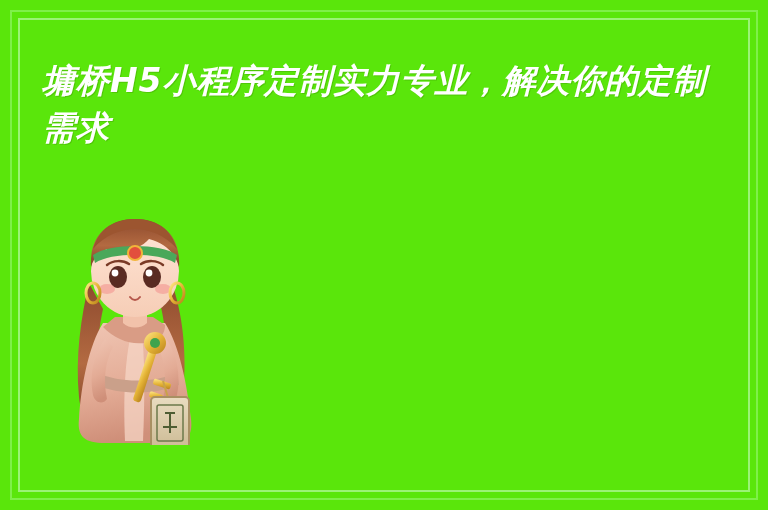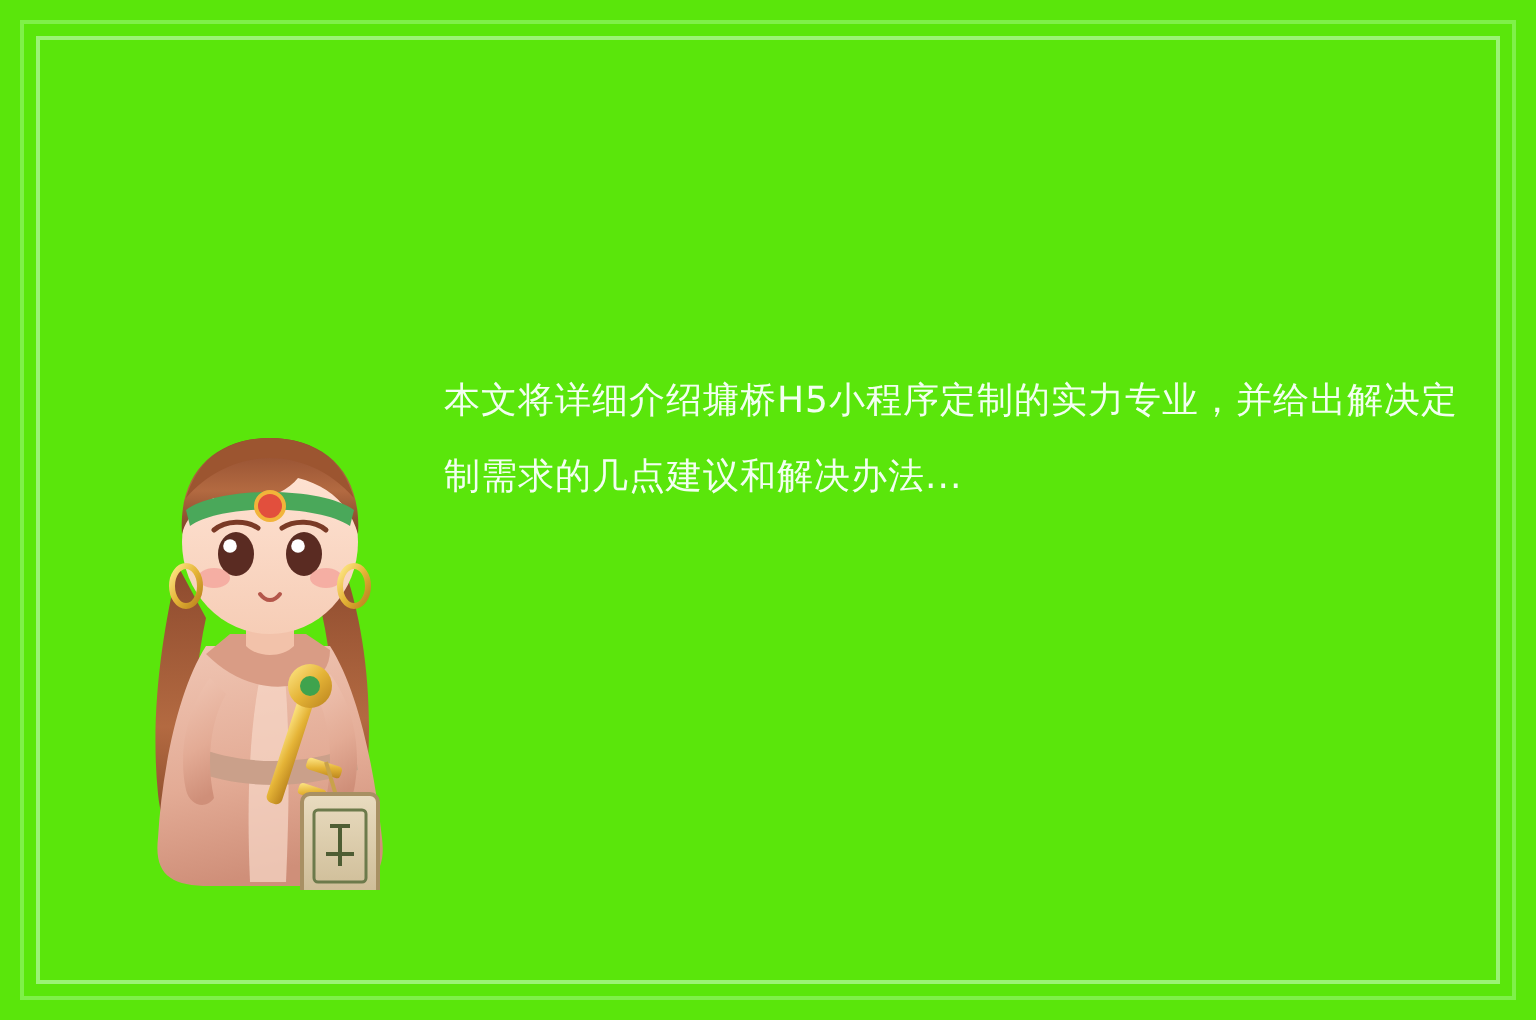--- a/index.html
+++ b/index.html
@@ -78,22 +78,22 @@
   }
 </style>
 </head>
 <body>
 
 <div class="poster">
 
   <div class="frame-outer"></div>
   <div class="frame-inner"></div>
 
+  <div class="title">墉桥H5小程序定制实力专业，解决你的定制需求</div>
 
-  <div class="summary">本文将详细介绍墉桥H5小程序定制的实力专业，并给出解决定制需求的几点建议和解决办法...</div>
 
   <div class="character">
     <svg viewBox="0 0 190 240" xmlns="http://www.w3.org/2000/svg">
       <defs>
         <linearGradient id="hairG" x1="0" y1="0" x2="0" y2="1">
           <stop offset="0%" stop-color="#8d4a2e"></stop>
           <stop offset="55%" stop-color="#b36a41"></stop>
           <stop offset="100%" stop-color="#7d4226"></stop>
         </linearGradient>
         <linearGradient id="robeG" x1="0" y1="0" x2="0.2" y2="1">

